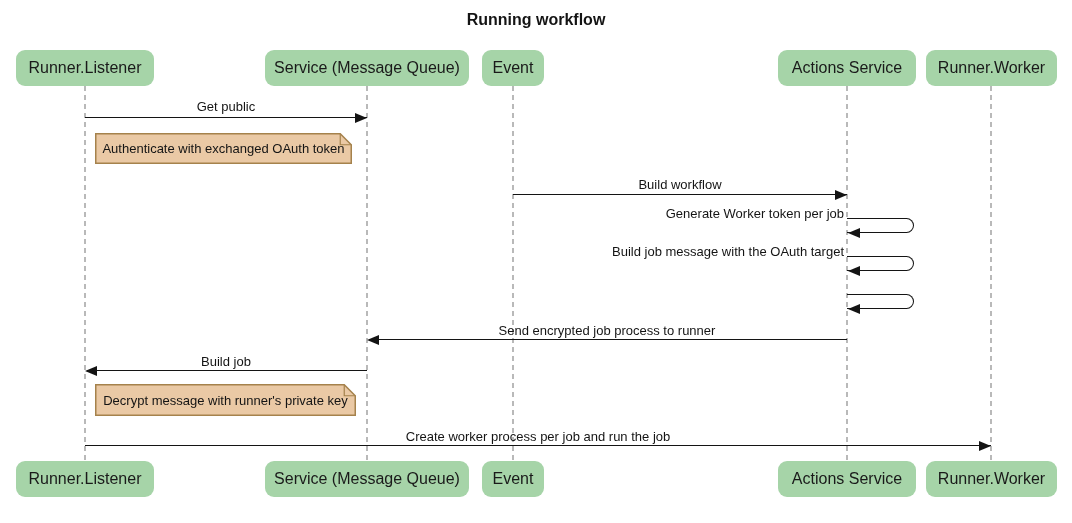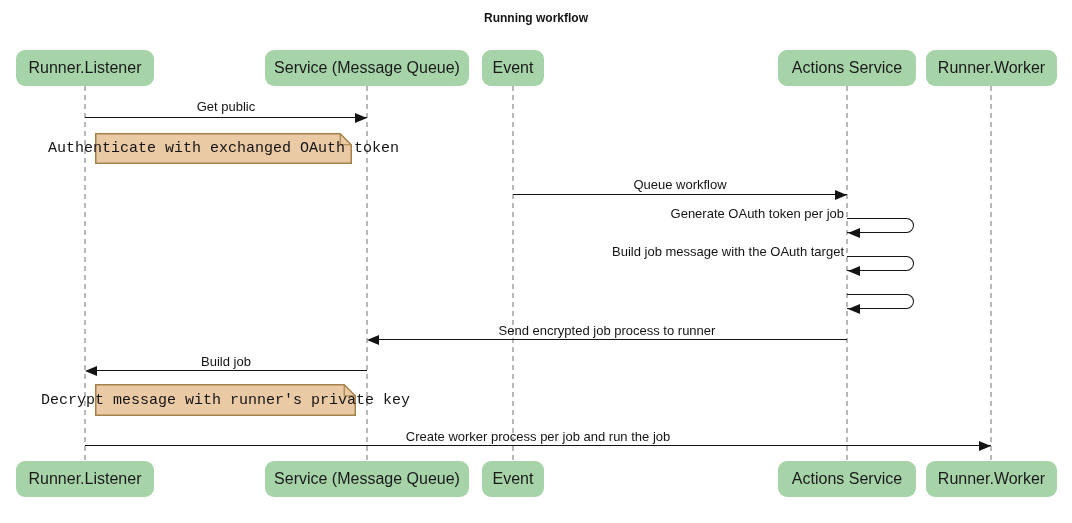--- a/index.html
+++ b/index.html
@@ -2,21 +2,21 @@
 <html style="--background: #ffffff; --actor-fill: #a6d4a8; --note-fill: #eac9a5; --note-border: #a5824c; --lifeline: #b9b9b9; --arrow: #141414; --text: #141414;"><head>
 <meta charset="utf-8">
 <style>
   html, body { margin:0; padding:0; background:#ffffff; }
   .canvas {
     position:relative; width:1072px; height:523px; background:var(--background,#ffffff);
     font-family:"Liberation Sans", sans-serif; overflow:hidden; color:var(--text,#141414);
   }
   .title {
     position:absolute; top:11px; left:0; width:100%; text-align:center;
-    font-size:12px; font-weight:bold; color:var(--text,#141414);
+    font-size:16px; font-weight:bold; color:var(--text,#141414);
   }
   .lifeline {
     position:absolute; width:2px; top:86px; height:375px; z-index:1;
     background-image:repeating-linear-gradient(to bottom,
       var(--lifeline,#b9b9b9) 0px, var(--lifeline,#b9b9b9) 5px,
       transparent 5px, transparent 9px);
   }
   .actor {
     position:absolute; height:36px; z-index:4;
     background:var(--actor-fill,#a6d4a8); border-radius:9px;
@@ -44,21 +44,21 @@
   .self-loop {
     position:absolute; z-index:2; width:67px; height:15px; box-sizing:border-box;
     border:1.5px solid var(--arrow,#141414); border-left:none;
     border-radius:0 9px 9px 0;
   }
   .note-svg { position:absolute; z-index:3; }
   .note-shape { fill:var(--note-fill,#eac9a5); stroke:var(--note-border,#a5824c); stroke-width:1.5; }
   .note-fold { fill:none; stroke:var(--note-border,#a5824c); stroke-width:1.2; }
   .note-lbl {
     position:absolute; z-index:3; display:flex; align-items:center; justify-content:center;
-    font-size:15px; color:var(--text,#141414); white-space:nowrap;font-family:Liberation Mono, monospace;
+    font-size:13px; color:var(--text,#141414); white-space:nowrap;
   }
 </style>
 </head>
 <body>
 
 <div class="canvas">
 
   <div class="title">Running workflow</div>
 
   <div class="lifeline" style="left:84px"></div>
@@ -76,25 +76,25 @@
   <div class="lbl center" style="left:226px;top:100px">Get public</div>
   <div class="msg-line" style="left:85px;top:117px;width:282px"></div>
   <div class="ah right" style="left:355px;top:113px"></div>
 
   <svg class="note-svg" style="left:95px;top:133px" width="257" height="31">
     <path class="note-shape" d="M0.75,0.75 L245.25,0.75 L256.25,11.75 L256.25,30.25 L0.75,30.25 Z"></path>
     <path class="note-fold" d="M245.25,0.75 L245.25,11.75 L256.25,11.75"></path>
   </svg>
   <div class="note-lbl" style="left:95px;top:133px;width:257px;height:31px">Authenticate with exchanged OAuth token</div>
 
-  <div class="lbl center" style="left:680px;top:178px">Queue workflow</div>
+  <div class="lbl center" style="left:680px;top:178px">Build workflow</div>
   <div class="msg-line" style="left:513px;top:194px;width:334px"></div>
   <div class="ah right" style="left:835px;top:190px"></div>
 
-  <div class="lbl" style="right:228px;top:207px">Generate OAuth token per job</div>
+  <div class="lbl" style="right:228px;top:207px">Generate Worker token per job</div>
   <div class="self-loop" style="left:847px;top:218px"></div>
   <div class="ah left" style="left:848px;top:228px"></div>
 
   <div class="lbl" style="right:228px;top:245px">Build job message with the OAuth target</div>
   <div class="self-loop" style="left:847px;top:256px"></div>
   <div class="ah left" style="left:848px;top:266px"></div>
 
   <div class="self-loop" style="left:847px;top:294px"></div>
   <div class="ah left" style="left:848px;top:304px"></div>
 

